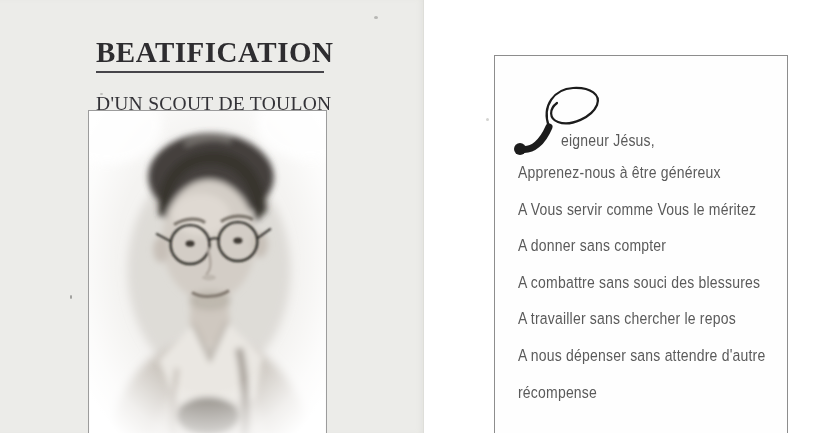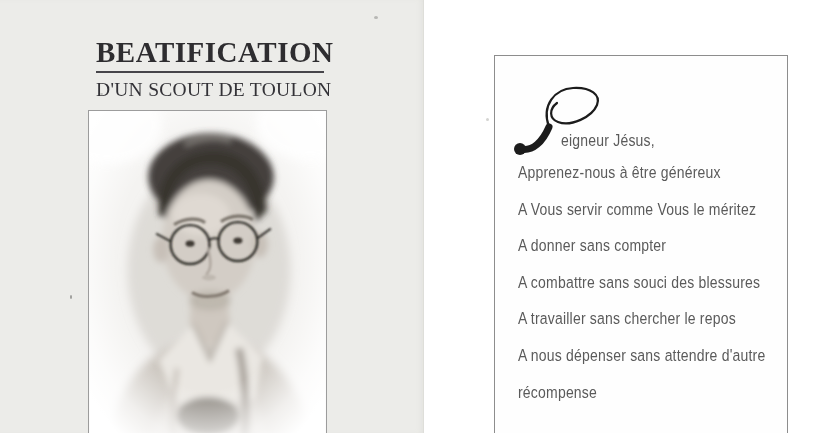--- a/index.html
+++ b/index.html
@@ -14,21 +14,21 @@
     box-shadow:inset -4px 0 6px -3px #e0e0dc;
   }
   .title-block{position:absolute;left:96px;top:38px;width:240px;}
   .title{
     font-family:"Liberation Serif",serif;font-size:29px;font-weight:600;
     color:#2e2d30;letter-spacing:.5px;line-height:1;white-space:nowrap;margin:0;
   }
   .title-underline{width:228px;height:2px;background:#46454a;margin-top:4px;}
   .subtitle{
     font-family:"Liberation Serif",serif;font-size:19.5px;font-weight:500;
-    color:#333237;letter-spacing:.3px;margin-top:6px;white-space:nowrap;
+    color:#333237;letter-spacing:.3px;margin-top:20px;white-space:nowrap;
   }
   .photo-frame{
     position:absolute;left:88px;top:110px;width:239px;height:332px;
     background:#fff;border:1px solid #9c9c9c;box-sizing:border-box;overflow:hidden;
   }
   .photo-frame svg{position:absolute;left:0;top:0;}
   .speck{position:absolute;border-radius:50%;}
   
   .right-page{position:absolute;left:424px;top:0;width:415px;height:433px;background:#ffffff;}
   .prayer-card{

